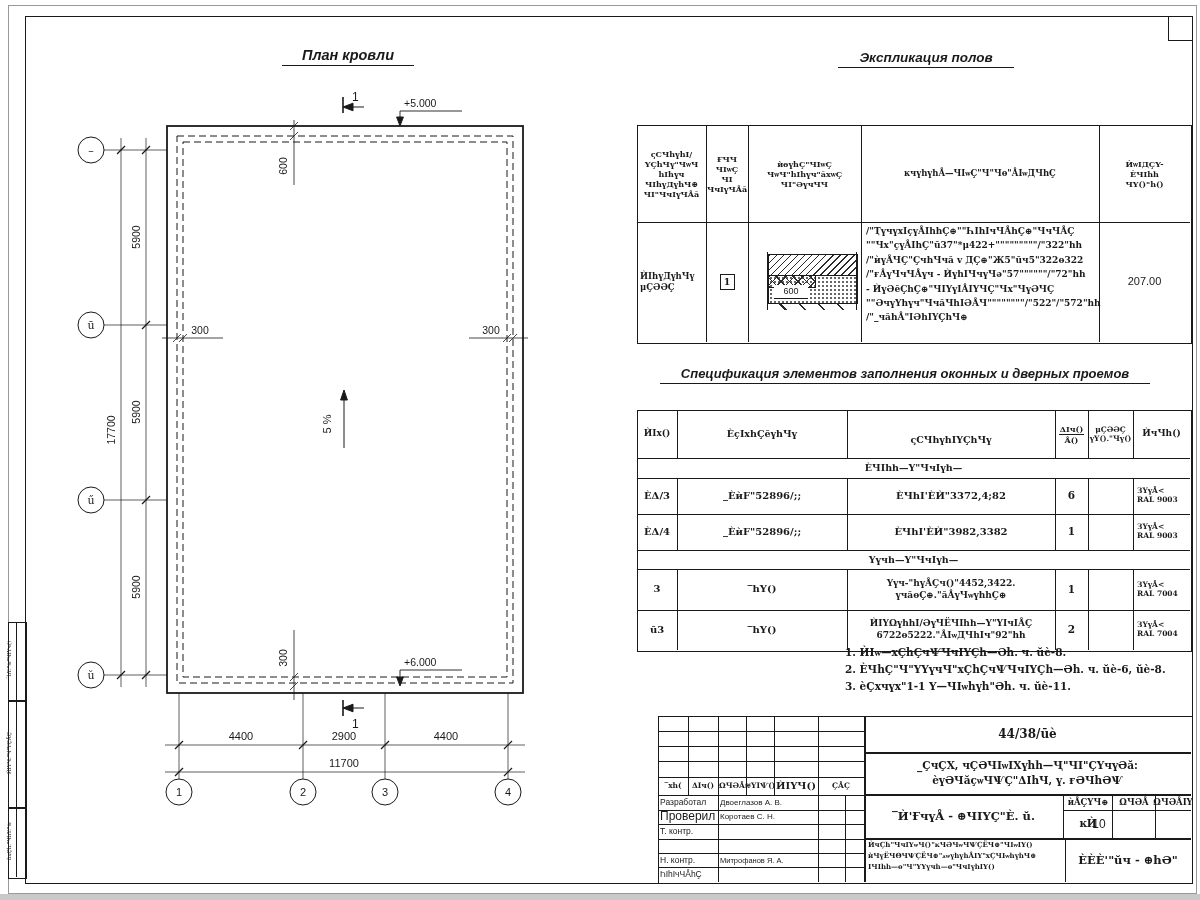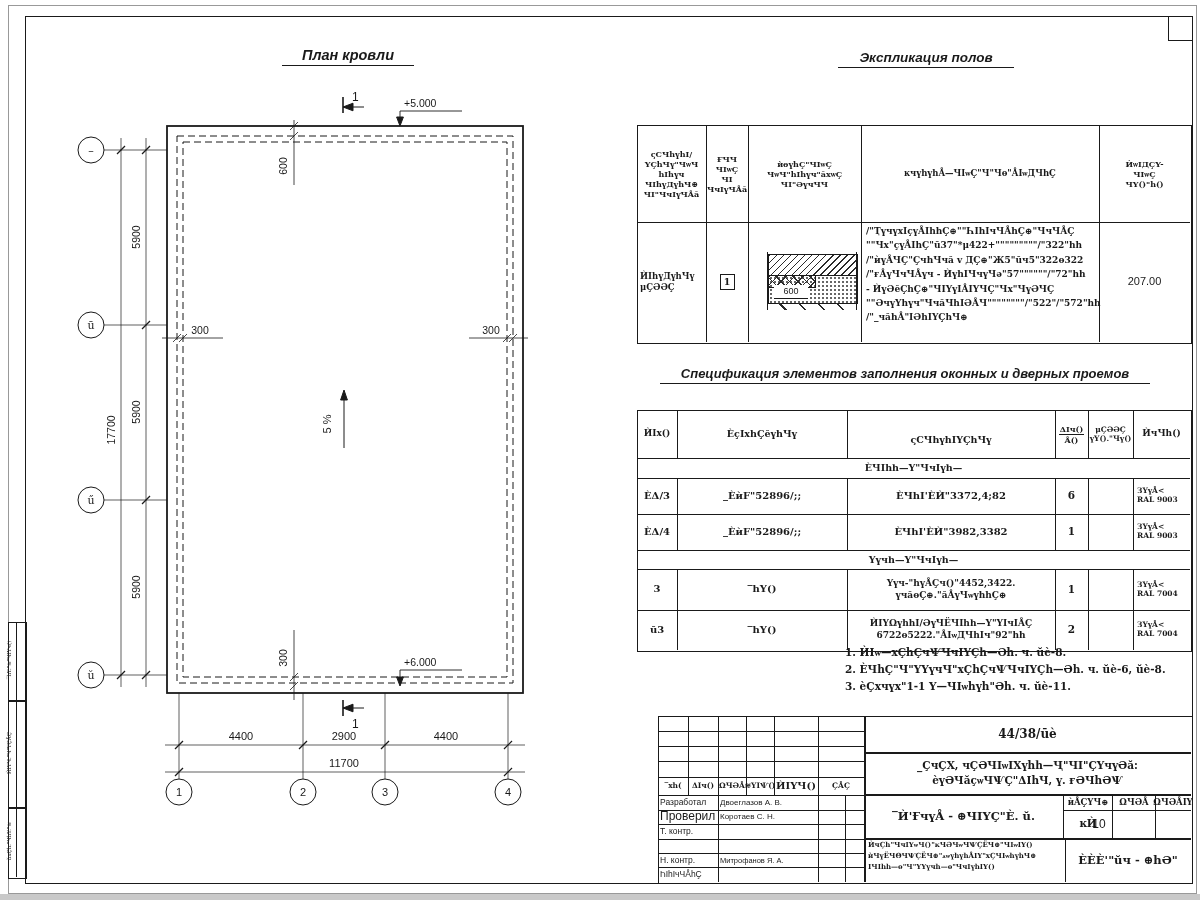--- a/index.html
+++ b/index.html
@@ -205,21 +205,21 @@
 ЧІ"ЧчІүЧÅă</div>
   <div class="cell serif pre" style="left:707px;top:126px;width:40px;height:95px;font-size:8px;">ҒЧЧ
 ЧІѡҪ
 ЧІ
 ЧчІүЧÅă</div>
   <div class="cell serif pre" style="left:749px;top:126px;width:111px;height:95px;font-size:8px;">ѝөүhҪ"ЧІѡҪ
 ЧѡЧ"hІhүч"ăхѡҪ
 ЧІ"ƏүчЧЧ</div>
   <div class="cell serif" style="left:862px;top:126px;width:236px;height:95px;font-size:8.5px;">ĸчүhүhÅ—ЧІѡҪ"Ч"Чө"ÅІѡДЧhҪ</div>
   <div class="cell serif pre" style="left:1100px;top:126px;width:89px;height:95px;font-size:8px;">ЍѡІДҪY-
-ЧІѡҪ
+ÈЧІhһ
 ЧY()"h()</div>
 
   <div class="cell serif pre" style="left:638px;top:222px;width:67px;height:120px;font-size:8.5px;justify-content:flex-start;text-align:left;padding-left:2px;">ЍІhүДүhЧү
 μҪƏƏҪ</div>
   <div class="cell" style="left:707px;top:222px;width:40px;height:120px;">
     <span class="serif" style="display:inline-block;border:1px solid #1a1a1a;width:13px;height:14px;font-size:9.5px;line-height:14px;">1</span>
   </div>
 
   <div class="abs" style="left:762px;top:252px;width:102px;height:60px;">
     <div class="sk-hatch" style="left:6px;top:2px;width:88px;height:20px;"></div>

